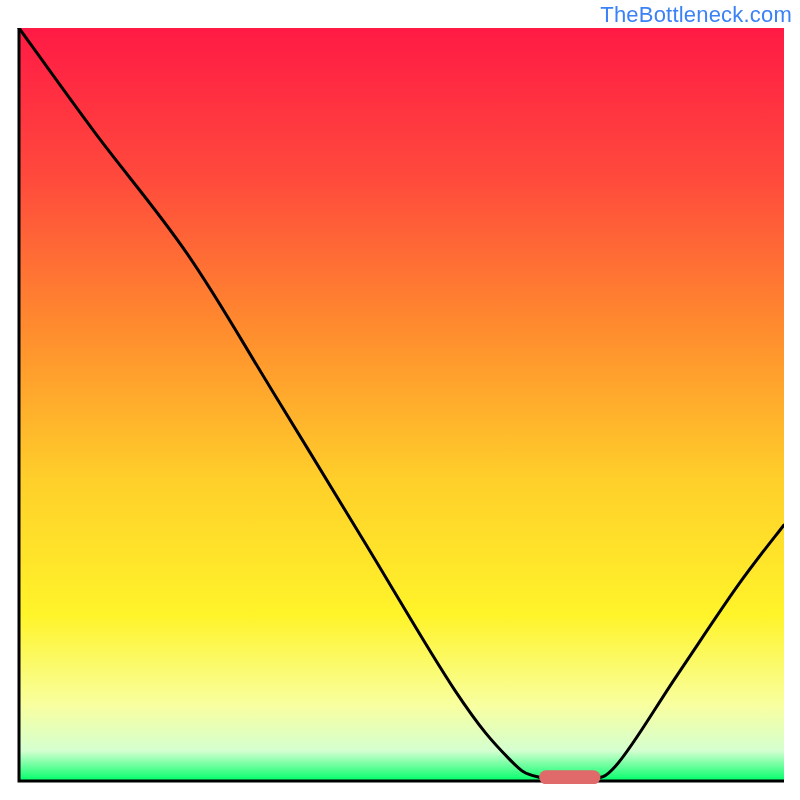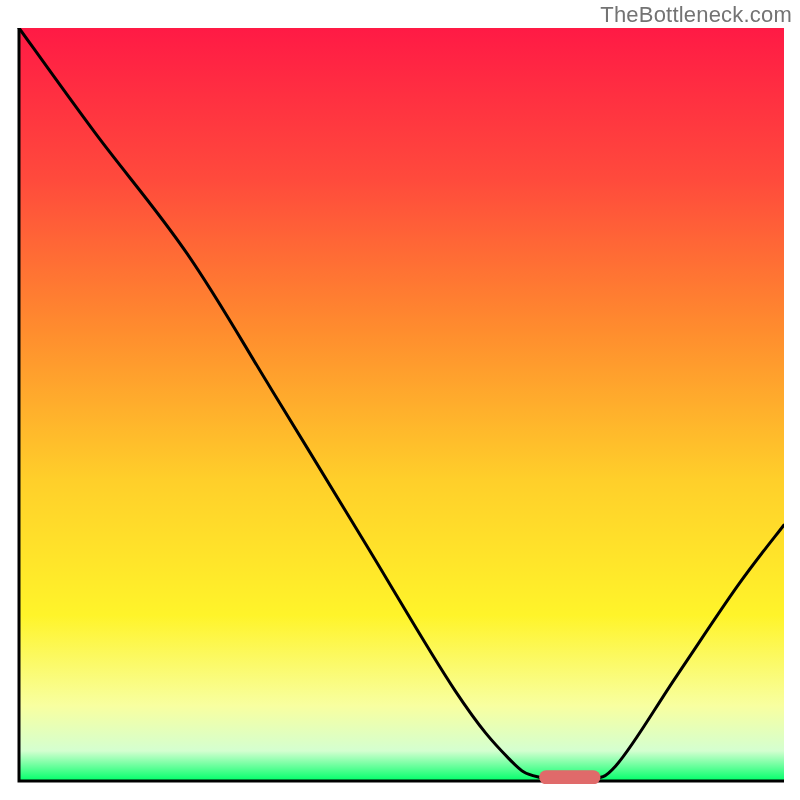--- a/index.html
+++ b/index.html
@@ -12,21 +12,21 @@
   }
   .container {
     position: relative;
     width: 800px;
     height: 800px;
   }
   .watermark {
     position: absolute;
     top: 2px;
     right: 8px;
-    color: #737373;
+    color: #3b82f6;
     font-size: 22px;
     font-weight: 500;
     letter-spacing: 0.2px;
   }
   .plot {
     position: absolute;
     left: 16px;
     top: 28px;
     width: 768px;
     height: 756px;

